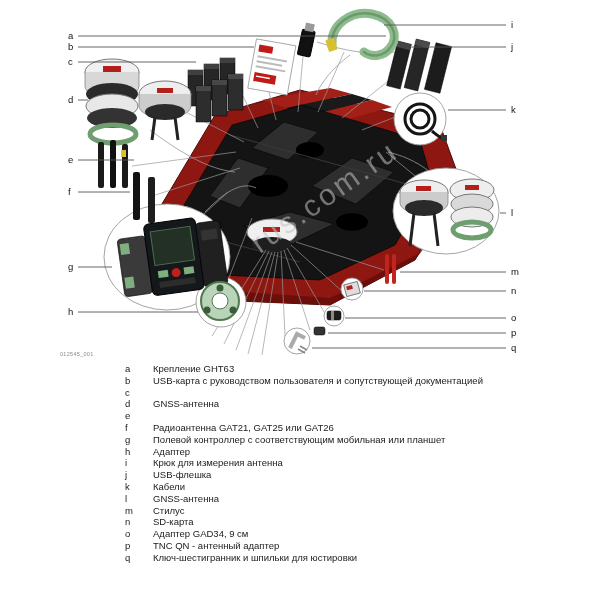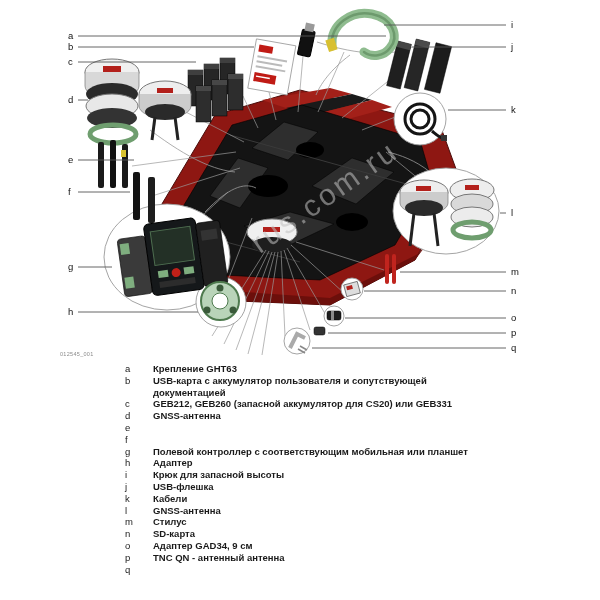--- a/index.html
+++ b/index.html
@@ -10,21 +10,21 @@
   .callout-letter{font-size:9.5px;fill:#111;}
   .wm{font-size:30px;fill:#c2c2c2;opacity:.55;letter-spacing:3px;}
   .figid{font-size:5.5px;fill:#8a8a8a;letter-spacing:.3px;}
   .ld{stroke:#555;stroke-width:.9;}
   .needle{stroke:#9a9a9a;stroke-width:.7;}
   .balloon{fill:#fff;stroke:#9a9a9a;stroke-width:.9;}
   .tail{fill:none;stroke:#9a9a9a;stroke-width:.8;}
   .legend{position:absolute;left:125px;top:363px;font-size:9.5px;line-height:11.8px;color:#1a1a1a;}
   .legend-row{display:flex;}
   .legend-letter{width:28px;flex:0 0 28px;}
-  .legend-text{max-width:340px;font-weight:bold;}
+  .legend-text{max-width:340px;}
 </style>
 </head>
 <body>
 
 <div id="app">
 
   <svg width="600" height="362" viewBox="0 0 600 362">
 
     <g>
       <polygon points="150,224 215,115 300,90 440,125 460,180 415,260 330,305 215,300 165,270" fill="#8e1712" stroke="#4a0c0a" stroke-width="1"></polygon>
@@ -287,47 +287,47 @@
     <text class="figid" x="60" y="356">012545_001</text>
   </svg>
 
   <div class="legend">
     <div class="legend-row">
         <span class="legend-letter">a</span>
         <span class="legend-text">Крепление GHT63</span>
       </div>
     <div class="legend-row">
         <span class="legend-letter">b</span>
-        <span class="legend-text">USB-карта с аккумулятор пользователя и сопутствующей документацией</span>
+        <span class="legend-text">USB-карта с руководством пользователя и сопутствующей документацией</span>
       </div>
     <div class="legend-row">
         <span class="legend-letter">c</span>
-        <span class="legend-text">GEB212, GEB260 (запасной аккумулятор для CS20) или GEB331</span>
       </div>
     <div class="legend-row">
         <span class="legend-letter">d</span>
         <span class="legend-text">GNSS-антенна</span>
       </div>
     <div class="legend-row">
         <span class="legend-letter">e</span>
       </div>
     <div class="legend-row">
         <span class="legend-letter">f</span>
+        <span class="legend-text">Радиоантенна GAT21, GAT25 или GAT26</span>
       </div>
     <div class="legend-row">
         <span class="legend-letter">g</span>
         <span class="legend-text">Полевой контроллер с соответствующим мобильная или планшет</span>
       </div>
     <div class="legend-row">
         <span class="legend-letter">h</span>
         <span class="legend-text">Адаптер</span>
       </div>
     <div class="legend-row">
         <span class="legend-letter">i</span>
-        <span class="legend-text">Крюк для запасной высоты</span>
+        <span class="legend-text">Крюк для измерения антенна</span>
       </div>
     <div class="legend-row">
         <span class="legend-letter">j</span>
         <span class="legend-text">USB-флешка</span>
       </div>
     <div class="legend-row">
         <span class="legend-letter">k</span>
         <span class="legend-text">Кабели</span>
       </div>
     <div class="legend-row">
@@ -341,20 +341,21 @@
     <div class="legend-row">
         <span class="legend-letter">n</span>
         <span class="legend-text">SD-карта</span>
       </div>
     <div class="legend-row">
         <span class="legend-letter">o</span>
         <span class="legend-text">Адаптер GAD34, 9 см</span>
       </div>
     <div class="legend-row">
         <span class="legend-letter">p</span>
-        <span class="legend-text">TNC QN - антенный антенна</span>
+        <span class="legend-text">TNC QN - антенный адаптер</span>
       </div>
     <div class="legend-row">
         <span class="legend-letter">q</span>
+        <span class="legend-text">Ключ-шестигранник и шпильки для юстировки</span>
       </div>
   </div>
 
 </div>
 
 </body></html>

